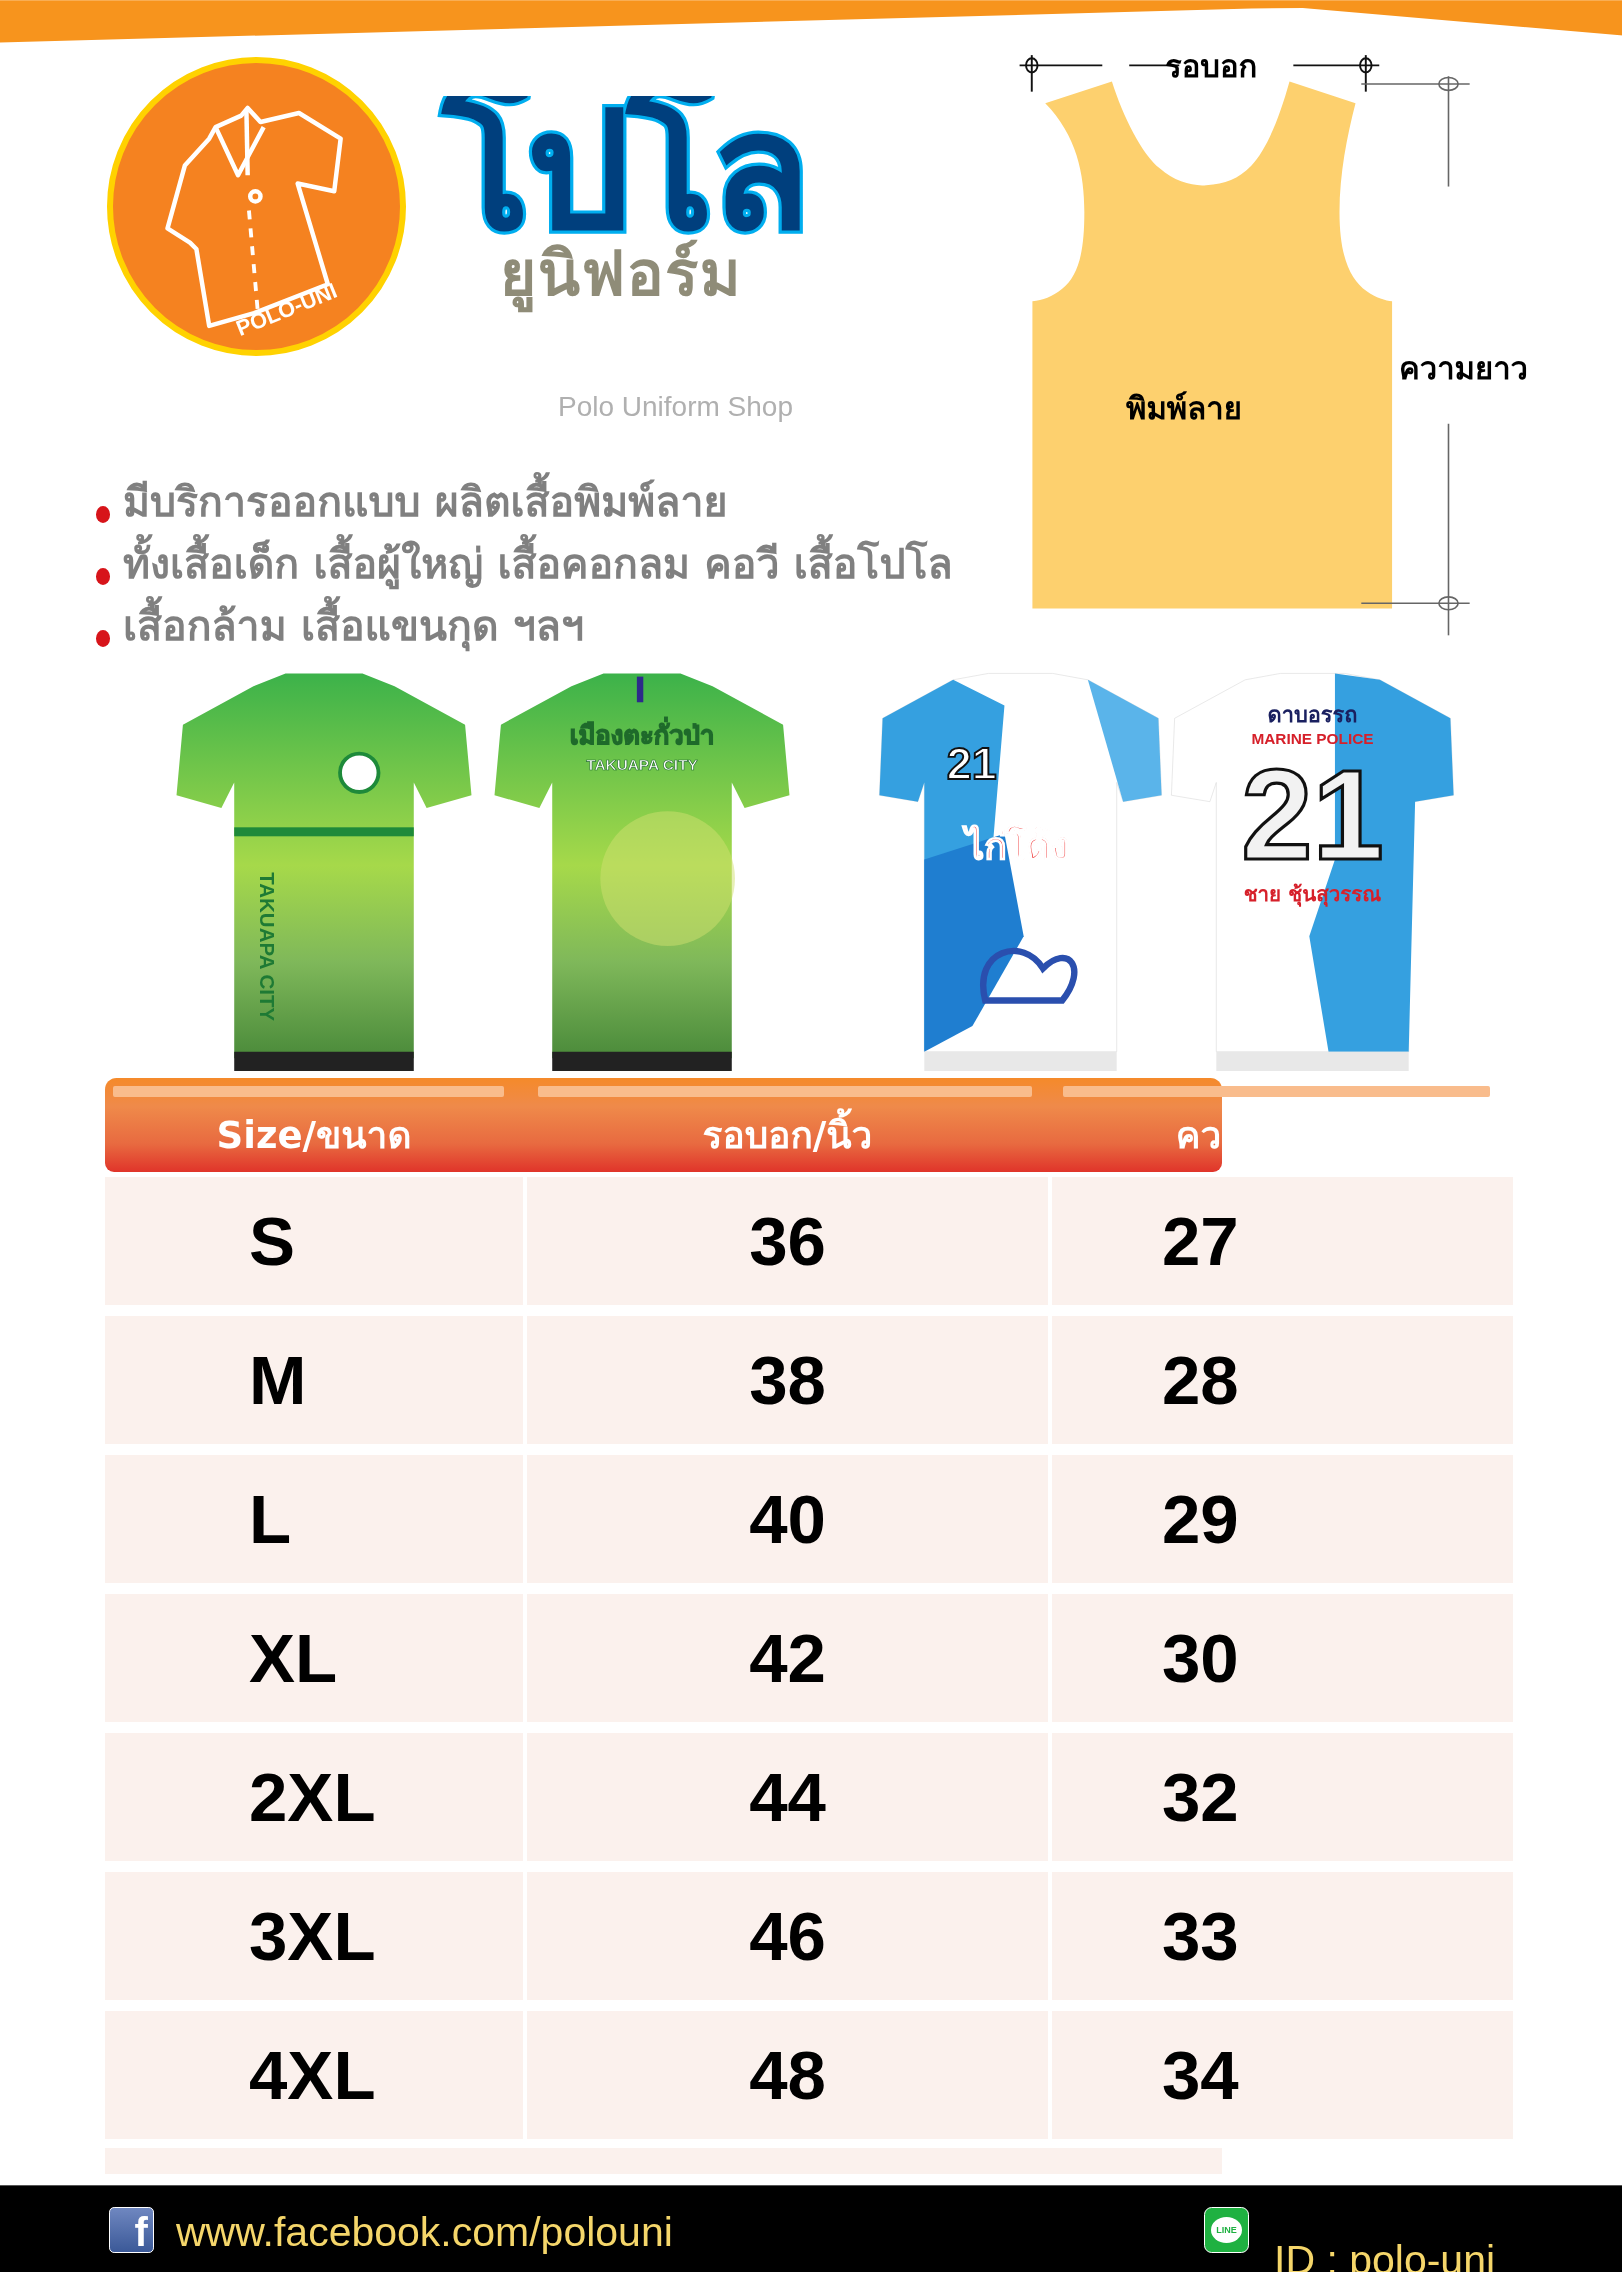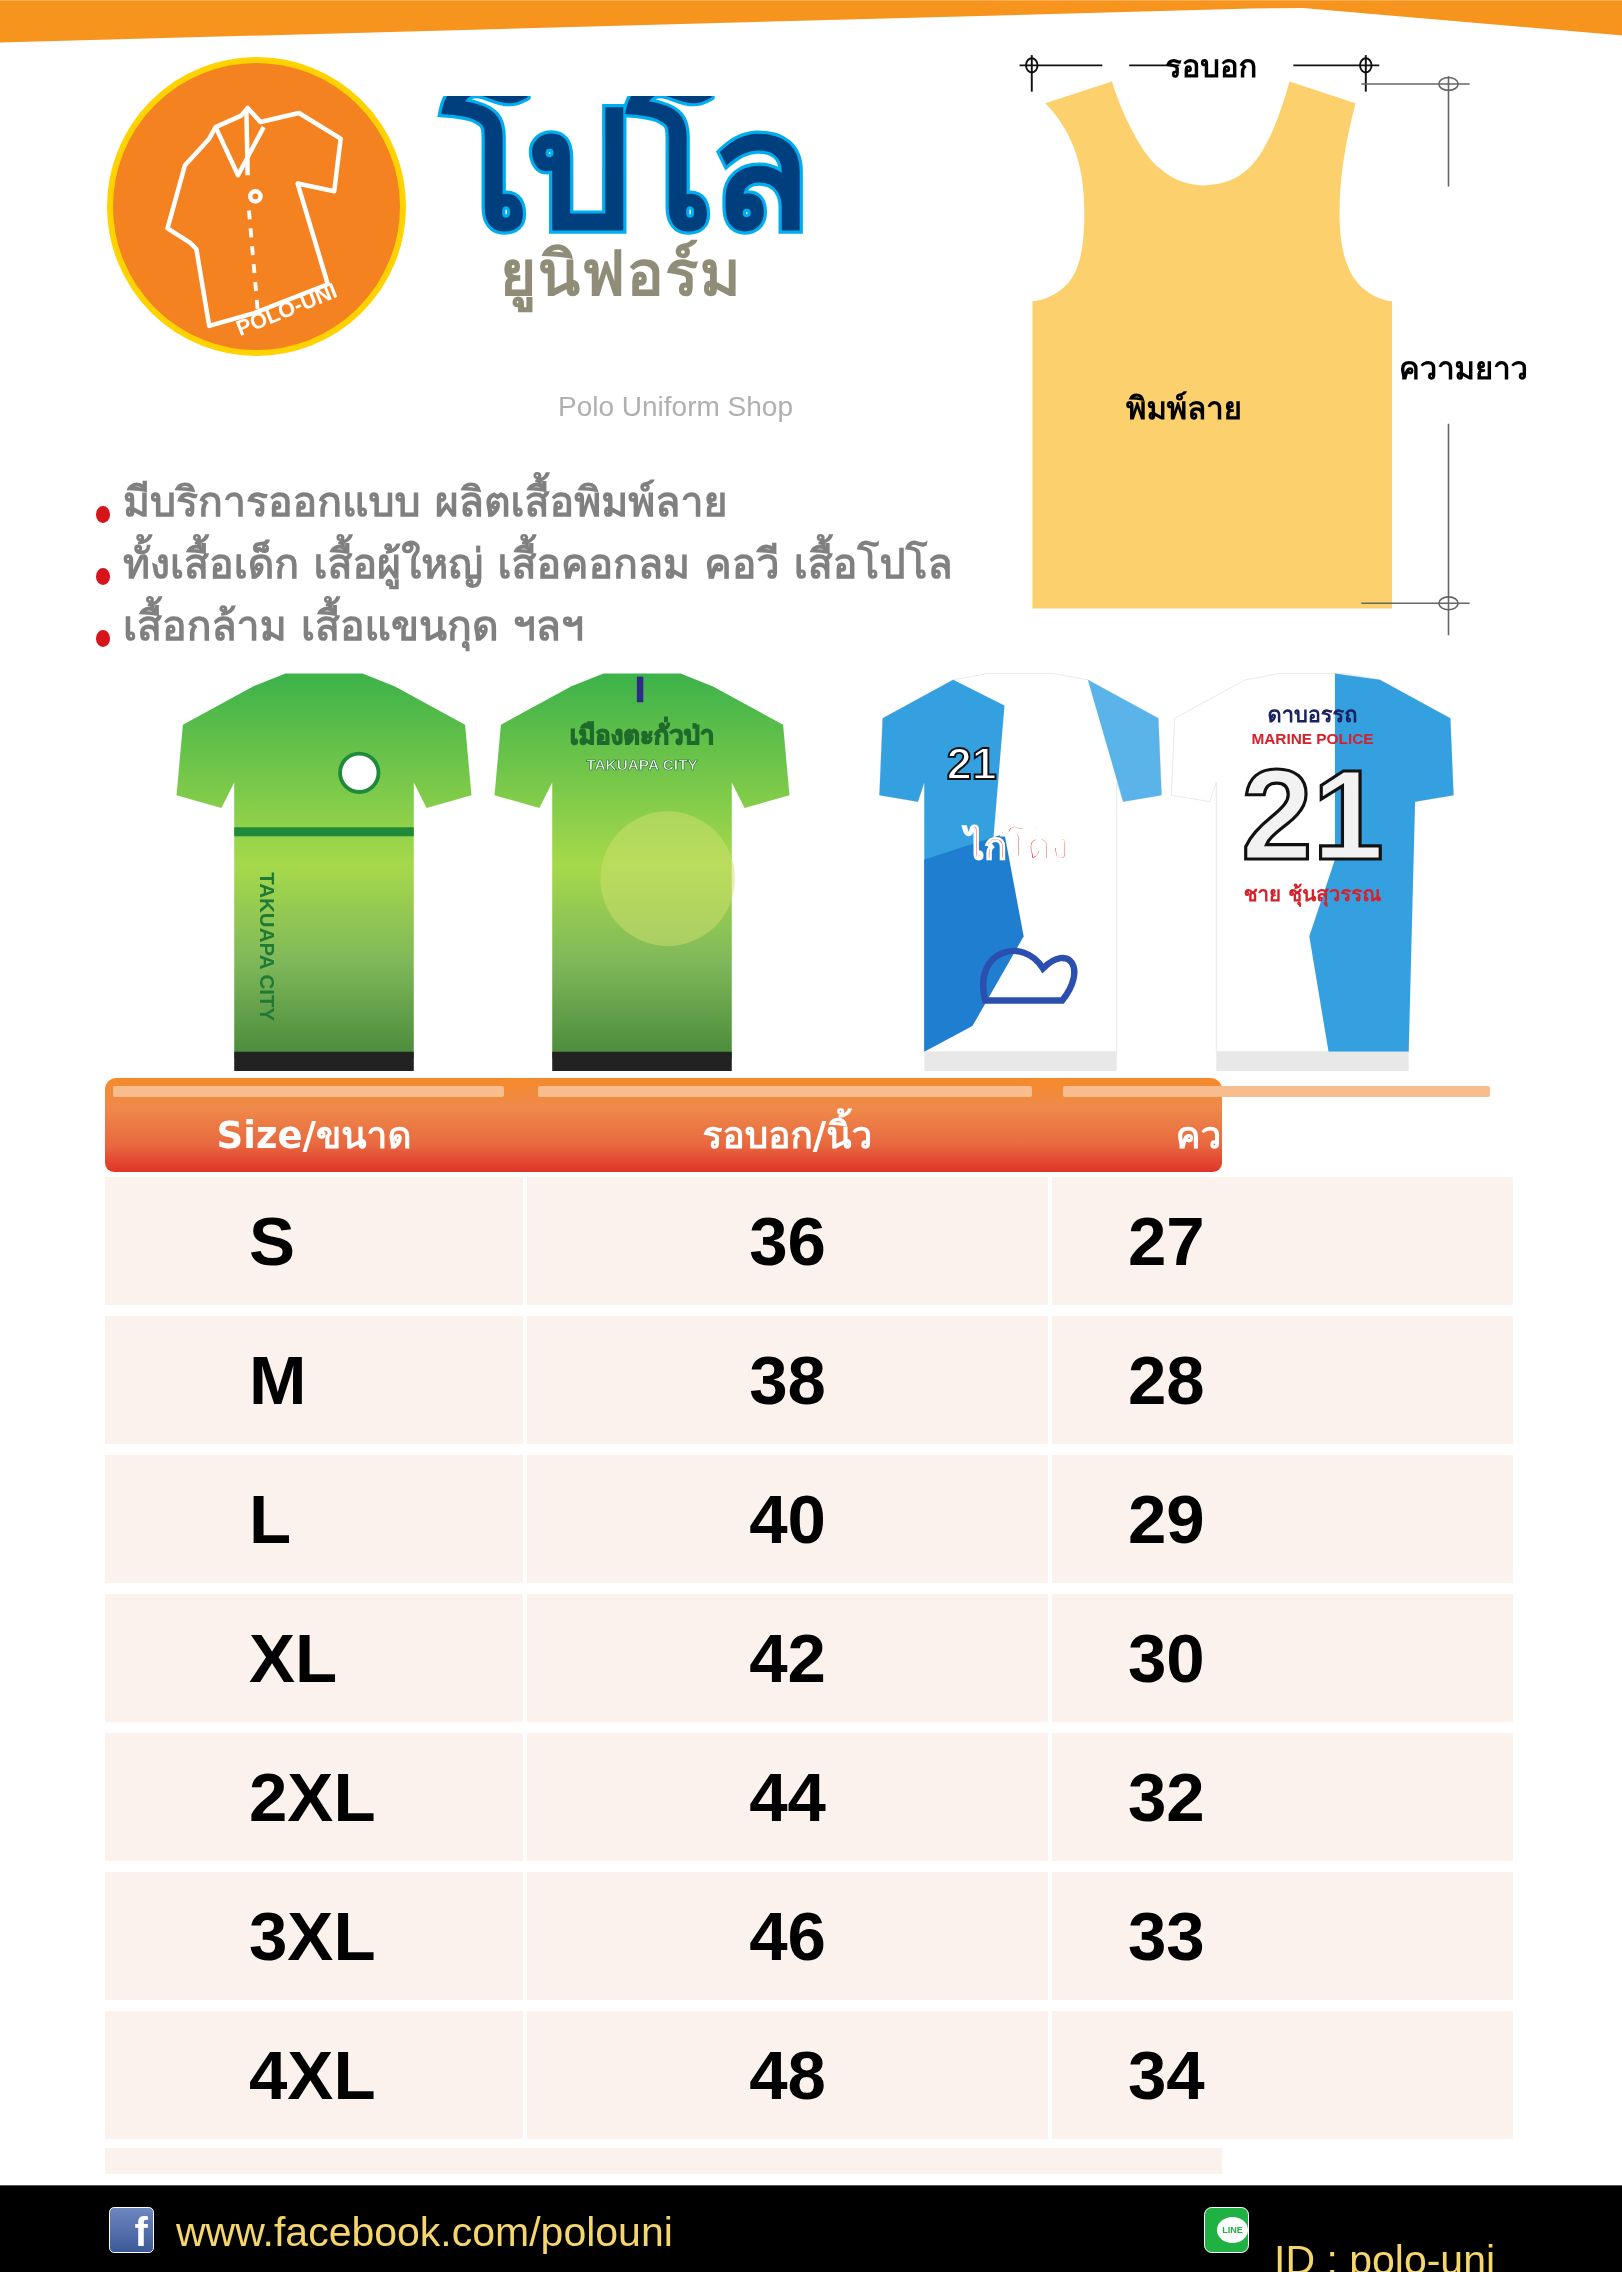--- a/index.html
+++ b/index.html
@@ -38,33 +38,33 @@
   #table-header { position: relative; height: 94px; border-radius: 11.5px 11.5px 9px 9px;
     background: linear-gradient(to bottom, #f58a2a 0%, #ef8a4a 30%, #e86a40 70%, #e0342a 100%); }
   .hdr-shine { position: absolute; top: 8.3px; height: 10.3px; background: #f9bc8c; border-radius: 1.9px; }
   .hdr-cell { position: absolute; top: 0; height: 94px; display: flex; align-items: center; justify-content: center;
     color: #fff; font-weight: bold; font-size: 37px; font-family: "DejaVu Sans", sans-serif; padding-top: 19px; white-space: nowrap; }
   .t-row { position: relative; height: 139px; margin-top: 0; }
   .t-cell { position: absolute; top: 5.1px; height: 128px; background: #fbf1ed; display: flex; align-items: center;
     font-weight: bold; font-size: 69px; color: #000; font-family: "Liberation Sans", sans-serif; }
   .c0 { left: 0; width: 418px; padding-left: 144px; }
   .c1 { left: 422px; width: 521px; justify-content: center; }
-  .c2 { left: 947px; width: 461px; padding-left: 76px; }
+  .c2 { left: 947px; width: 461px; padding-left: 110px; }
   #table-tail { position: relative; height: 26px; margin-top: 2.6px; background: #fbf1ed; }
 
   
   #footer { left: 0; top: 2185px; width: 1623px; height: 88px; background: #000;
     border-top: 1.9px solid #555; display: flex; align-items: center; }
   .foot-text { color: #f5d66a; font-size: 41px; font-family: "Liberation Sans", sans-serif; line-height: 1; white-space: nowrap; }
   #fb-icon { position: absolute; left: 109px; top: 20.5px; width: 45px; height: 46px; border-radius: 5.1px;
     background: linear-gradient(#6f87c0, #3b5998); border: 1.9px solid #fff; color: #fff; font-weight: bold;
     font-size: 40px; display: flex; align-items: flex-end; justify-content: flex-end; padding-right: 5.1px; line-height: 1; overflow: hidden; }
   #fb-url { position: absolute; left: 176px; top: 26px; }
   #line-icon { position: absolute; left: 1204px; top: 20.5px; width: 45px; height: 46px; border-radius: 7.7px;
-    background: #1fb141; border: 1.9px solid #fff; display: flex; align-items: center; justify-content: flex-end; }
+    background: #1fb141; border: 1.9px solid #fff; display: flex; align-items: center; justify-content: center; }
   #line-icon span { background: #fff; color: #1fb141; font-size: 9px; font-weight: bold; border-radius: 50%;
     width: 31px; height: 26px; display: flex; align-items: center; justify-content: center; }
   #line-id { position: absolute; left: 1274px; top: 26px; margin-top: 28px; }
 </style>
 </head>
 <body>
 
 <svg id="top-band" class="abs" viewBox="0 0 2529 110" width="1623" height="71">
   <polygon points="0,0 2529,0 2529,55 2030,12 1950,13 0,66" fill="#f7941d"></polygon>
 </svg>

